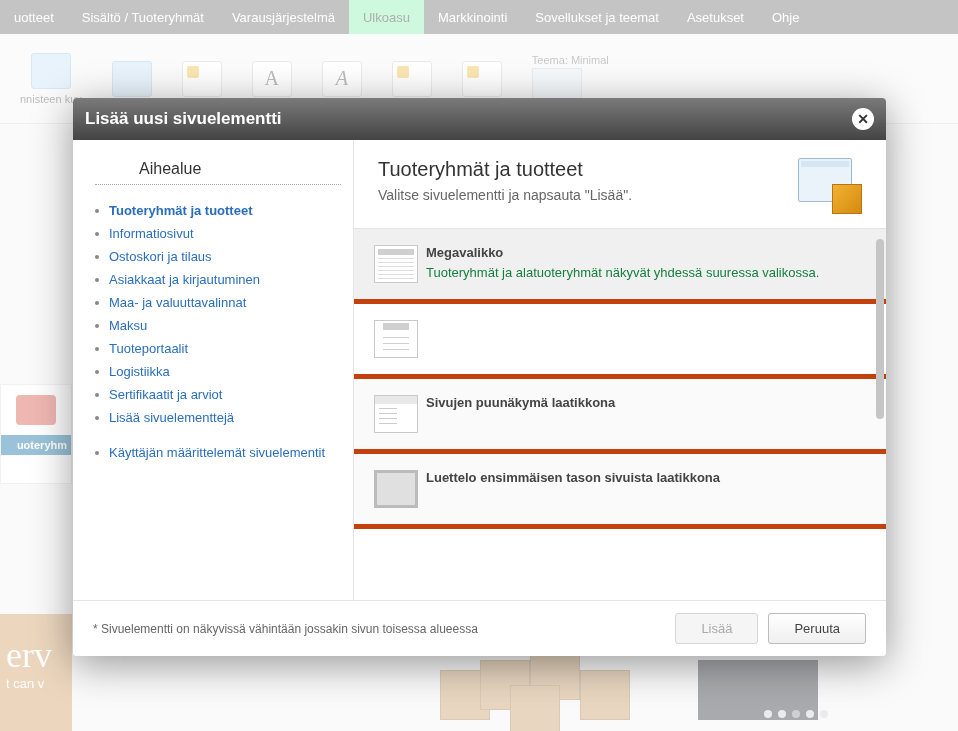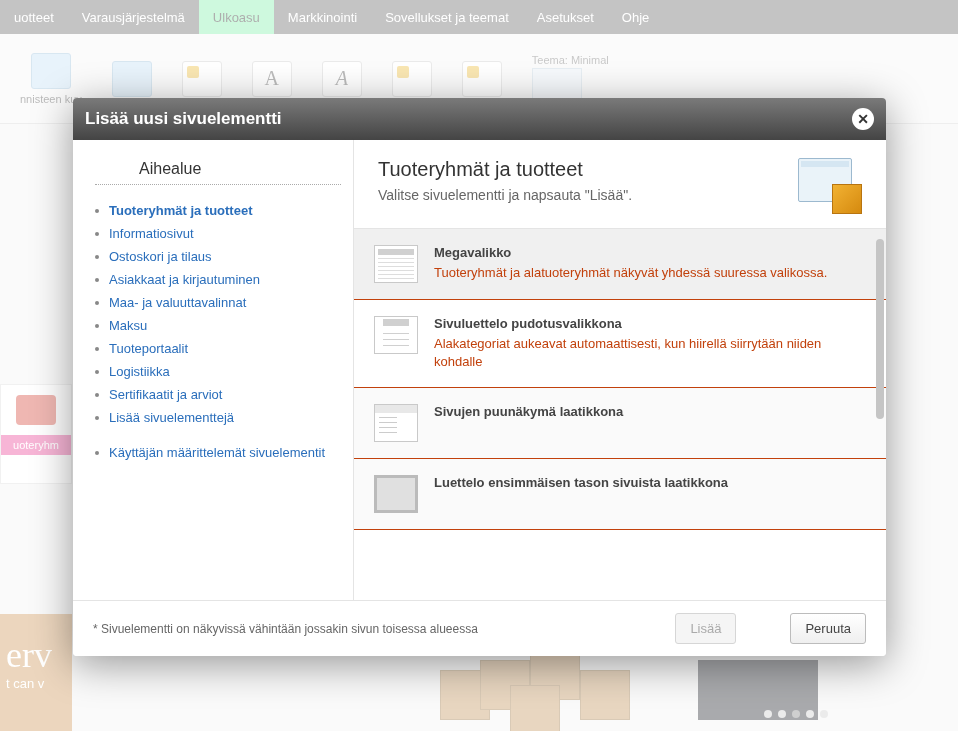--- a/index.html
+++ b/index.html
@@ -15,21 +15,21 @@
 .ribbon-icon { width: 40px; height: 36px; background: #c6e2f5; border: 1px solid #9fc2dc; border-radius: 3px; }
 .ribbon-icon.paper { background: #fff; border: 1px solid #ccc; position: relative; }
 .ribbon-icon.paper::after { content: ""; position: absolute; top: 4px; left: 4px; width: 12px; height: 12px; background: #f0c040; border-radius: 2px; }
 .ribbon-icon.letter { background: #fff; border: 1px solid #ccc; font-family: Georgia, serif; font-size: 20px; display:flex; align-items:center; justify-content:center; color:#555; }
 .ribbon-icon.italic { font-style: italic; }
 .theme-label { font-size: 11px; color: #777; text-align: left; }
 .theme-preview { width: 50px; height: 36px; background: #e8f1f7; border: 1px solid #c3d4e0; margin-top: 2px; }
 .bg-body { position: absolute; top: 124px; left: 0; right: 0; bottom: 0; background: #f3f3f3; }
 .bg-widget { position: absolute; left: 0; top: 260px; width: 72px; height: 100px; background: #fff; border: 1px solid #ddd; }
 .bg-widget .red { width: 40px; height: 30px; background: #d64b3f; margin: 10px auto; border-radius: 4px; }
-.bg-widget .blue { background: #ec4899; color: #fff; font-size: 11px; padding: 4px; text-align: center; }
+.bg-widget .blue { background: #0369a1; color: #fff; font-size: 11px; padding: 4px; text-align: right; font-weight: bold; }
 .bg-banner { position: absolute; left: 0; top: 490px; width: 72px; height: 150px; background: #cf9a5c; color: #fff; padding: 20px 6px; }
 .bg-banner .big { font-family: Georgia, serif; font-size: 36px; }
 .bg-banner .small { font-size: 13px; }
 .bg-boxes { position: absolute; left: 440px; top: 640px; width: 250px; height: 90px; background: transparent; }
 .bg-box { position: absolute; width: 50px; height: 50px; background: #c59a63; border: 1px solid #a07b4a; }
 .pagination-dots { position: absolute; right: 130px; top: 710px; display: flex; gap: 6px; }
 .dot { width: 8px; height: 8px; border-radius: 50%; background: #ccc; }
 .dot.active { background: #888; }
 .bg-pants { position: absolute; right: 140px; top: 660px; width: 120px; height: 60px; background: #2a2c34; }
 
@@ -50,46 +50,47 @@
 .sidebar .gap { height: 12px; }
 .main { flex: 1; border-left: 1px solid #e4e4e4; display: flex; flex-direction: column; overflow: hidden; }
 .main-head { padding: 18px 24px 14px; display: flex; justify-content: space-between; align-items: flex-start; border-bottom: 1px solid #e4e4e4; }
 .main-head h2 { font-size: 20px; font-weight: normal; color: #333; margin-bottom: 6px; }
 .main-head p { font-size: 14px; color: #666; }
 .main-head-icon { width: 64px; height: 56px; position: relative; }
 .main-head-icon .window { position: absolute; top: 0; left: 0; width: 54px; height: 44px; background: #eaf3f9; border: 1px solid #9cb9cf; border-radius: 2px; }
 .main-head-icon .window::before { content:""; position:absolute; top:2px; left:2px; right:2px; height:6px; background:#d5e6f2; }
 .main-head-icon .cube { position: absolute; bottom: 0; right: 0; width: 30px; height: 30px; background: linear-gradient(135deg, #f2b233, #d58a0f); border: 1px solid #b87410; }
 .element-list { flex: 1; overflow-y: auto; position: relative; }
-.element-row { display: flex; padding: 16px 20px; border-bottom: 1px solid #c2410c; gap: 16px; align-items: flex-start; cursor: pointer; }
+.element-row { display: flex; padding: 16px 20px; border-bottom: 5px solid #c2410c; gap: 8px; align-items: flex-start; cursor: pointer; }
 .element-row.selected { background: #f0f0f0; }
 .element-row.alt { background: #fafafa; }
 .row-icon { width: 44px; height: 38px; flex-shrink: 0; border: 1px solid #c9c9c9; background: #fff; position: relative; }
 .row-icon.mega::before { content:""; position:absolute; top:3px; left:3px; right:3px; height:6px; background:#d0d0d0; }
 .row-icon.mega::after { content:""; position:absolute; top:12px; left:3px; right:3px; bottom:3px; background:repeating-linear-gradient(to bottom,#ddd 0,#ddd 1px,transparent 1px,transparent 4px); }
 .row-icon.dropdown::before { content:""; position:absolute; top:2px; left:8px; right:8px; height:7px; background:#d0d0d0; }
 .row-icon.dropdown::after { content:""; position:absolute; top:11px; left:8px; right:8px; bottom:2px; background:repeating-linear-gradient(to bottom,transparent 0,transparent 5px,#d0d0d0 5px,#d0d0d0 6px); }
 .row-icon.tree { background:linear-gradient(to bottom,#e8e8e8 0,#e8e8e8 8px,#fff 8px); }
 .row-icon.tree::after { content:""; position:absolute; top:12px; left:4px; right:20px; bottom:4px; background:repeating-linear-gradient(to bottom,#ccc 0,#ccc 1px,transparent 1px,transparent 5px); }
 .row-icon.list::after { content:""; position:absolute; inset:4px; background:repeating-linear-gradient(to bottom,transparent 0,transparent 6px,#ccc 6px,#ccc 7px); }
 .row-icon.box { background:#e0e0e0; border:3px solid #bbb; }
 .row-text h4 { font-size: 13px; font-weight: bold; color: #444; margin-bottom: 4px; }
-.row-text p { font-size: 13px; color: #c2410c; line-height: 1.4; }
+.row-text p { font-size: 13px; color: #15803d; line-height: 1.4; }
 .scrollbar { position: absolute; right: 2px; top: 10px; width: 8px; height: 180px; background: #c5c5c5; border-radius: 4px; }
 .modal-footer { border-top: 1px solid #e4e4e4; padding: 12px 20px; display: flex; align-items: center; justify-content: space-between; background: #fff; }
 .footnote { font-size: 12px; color: #666; }
 .footer-btns { display: flex; gap: 10px; }
-.btn { padding: 7px 14px; border: 1px solid #bcbcbc; background: linear-gradient(to bottom,#fff,#efefef); border-radius: 3px; font-size: 13px; color: #444; cursor: pointer; margin-left: 44px; }
+.btn { padding: 7px 25px; border: 1px solid #bcbcbc; background: linear-gradient(to bottom,#fff,#efefef); border-radius: 3px; font-size: 13px; color: #444; cursor: pointer; }
 .btn.disabled { color: #aaa; border-color: #d6d6d6; background: #f5f5f5; }
 </style>
 </head>
 <body>
 
 <div class="top-tabs">
   <div class="top-tab">uotteet</div>
+  <div class="top-tab">Sisältö / Tuoteryhmät</div>
   <div class="top-tab">Varausjärjestelmä</div>
   <div class="top-tab active">Ulkoasu</div>
   <div class="top-tab">Markkinointi</div>
   <div class="top-tab">Sovellukset ja teemat</div>
   <div class="top-tab">Asetukset</div>
   <div class="top-tab">Ohje</div>
 </div>
 <div class="ribbon">
   <div class="ribbon-item">
     <div class="ribbon-icon"></div>
@@ -186,24 +187,20 @@
       <div class="element-list">
         <div class="element-row selected">
           <div class="row-icon mega"></div>
           <div class="row-text">
             <h4>Megavalikko</h4>
             <p>Tuoteryhmät ja alatuoteryhmät näkyvät yhdessä suuressa valikossa.</p>
           </div>
         </div>
         <div class="element-row">
           <div class="row-icon dropdown"></div>
-          <div class="row-text">
-            <h4>Sivuluettelo pudotusvalikkona</h4>
-            <p>Alakategoriat aukeavat automaattisesti, kun hiirellä siirrytään niiden kohdalle</p>
-          </div>
         </div>
         <div class="element-row alt">
           <div class="row-icon tree"></div>
           <div class="row-text">
             <h4>Sivujen puunäkymä laatikkona</h4>
           </div>
         </div>
         <div class="element-row alt">
           <div class="row-icon box"></div>
           <div class="row-text">

